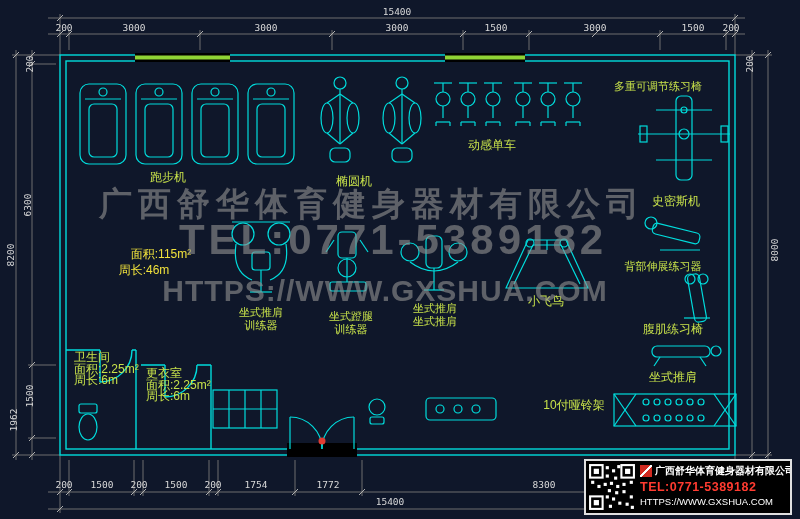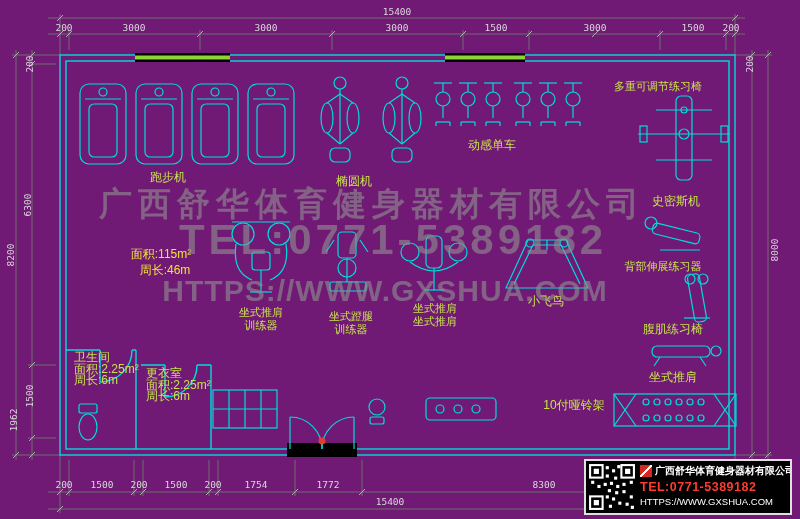--- a/index.html
+++ b/index.html
@@ -1,16 +1,16 @@
 <!DOCTYPE html>
 <html><head>
 <meta charset="utf-8">
 <style>
   html,body { margin:0; padding:0; background:#000; }
-  .canvas { position:relative; width:800px; height:519px; background:#701a75; overflow:hidden;
+  .canvas { position:relative; width:800px; height:519px; background:#0f172a; overflow:hidden;
             font-family:"Liberation Sans",sans-serif; }
   svg.plan { position:absolute; left:0; top:0; z-index:1; }
   .dim { position:absolute; z-index:2; color:#d9d9d9; font-size:9.5px; transform:translateX(-50%);
          white-space:nowrap; font-family:"DejaVu Sans Mono",monospace; }
   .dim.v { transform:translate(-50%,-50%) rotate(-90deg); }
   .lbl { position:absolute; z-index:2; color:#c8e24a; font-size:12px; transform:translateX(-50%); white-space:nowrap; }
   .lbl.small { font-size:11px; }
   .info-title { position:absolute; z-index:2; color:#f0e13c; font-weight:bold; font-size:14px;
                 transform:translateX(-50%); white-space:nowrap; }
   .info-line { position:absolute; z-index:2; color:#f0e13c; font-size:12px; transform:translateX(-50%); white-space:nowrap; }
@@ -270,21 +270,21 @@
   <div class="lbl" style="left:546px;top:293px">小飞鸟</div>
   <div class="lbl small" style="left:261px;top:305px">坐式推肩</div>
   <div class="lbl small" style="left:261px;top:318px">训练器</div>
   <div class="lbl small" style="left:351px;top:309px">坐式蹬腿</div>
   <div class="lbl small" style="left:351px;top:322px">训练器</div>
   <div class="lbl small" style="left:435px;top:301px">坐式推肩</div>
   <div class="lbl small" style="left:435px;top:314px">坐式推肩</div>
   <div class="lbl" style="left:574px;top:397px">10付哑铃架</div>
 
   <div class="info-line" style="left:161px;top:246px">面积:115m²</div>
-  <div class="info-line" style="left:165px;top:262px">周长:46m</div>
+  <div class="info-line" style="left:144px;top:262px">周长:46m</div>
 
   <div class="room" style="left:74px;top:352px">
     <div>卫生间</div>
     <div>面积:2.25m²</div>
     <div>周长:6m</div>
   </div>
   <div class="room" style="left:146px;top:368px">
     <div>更衣室</div>
     <div>面积:2.25m²</div>
     <div>周长:6m</div>

